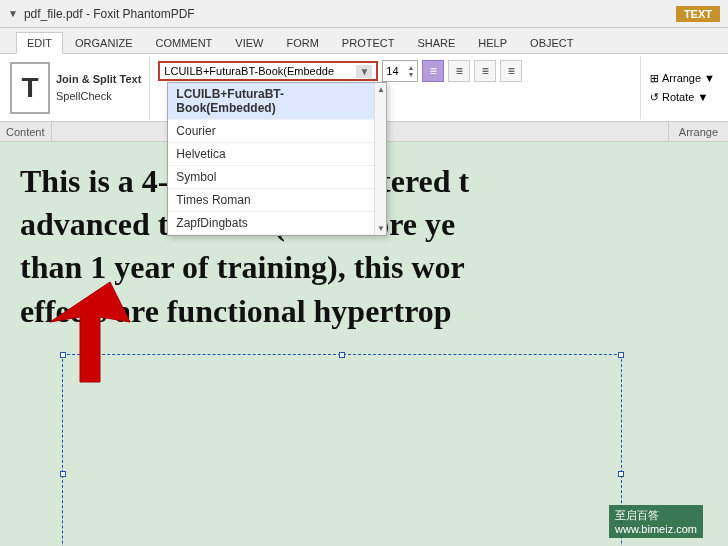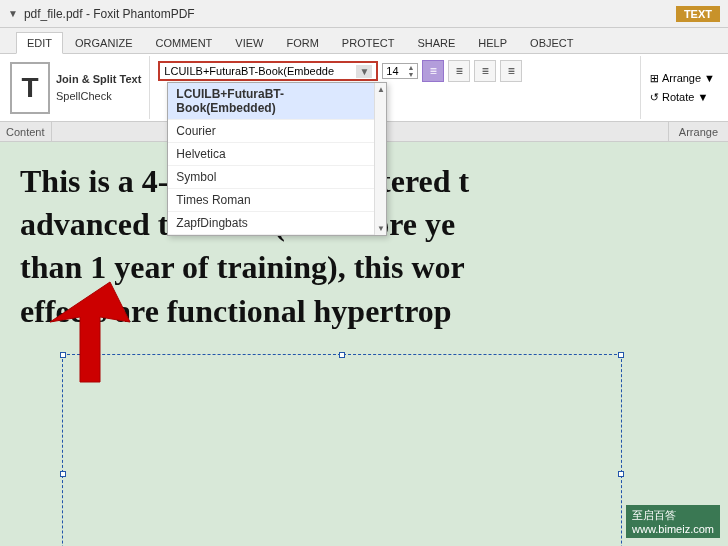--- a/index.html
+++ b/index.html
@@ -156,21 +156,21 @@
     }
     .font-select-box .dropdown-arrow {
       font-size: 10px;
       color: #666;
       background: #e0e0e0;
       padding: 1px 3px;
     }
     .font-size-box {
       border: 1px solid #aaa;
       background: white;
-      height: 16px;
+      height: 22px;
       width: 36px;
       display: flex;
       align-items: center;
       justify-content: space-between;
       padding: 0 3px;
       font-size: 11px;
     }
     .font-size-arrow {
       display: flex;
       flex-direction: column;
@@ -312,21 +312,21 @@
       top: 130px;
       width: 120px;
       height: 120px;
       z-index: 50;
     }
 
     
     .watermark {
       position: absolute;
       bottom: 8px;
-      right: 8px;
+      right: 25px;
       background: rgba(30,100,60,0.85);
       color: white;
       font-size: 11px;
       padding: 3px 6px;
       z-index: 200;
     }
 
     
     .selection-handles {
       position: absolute;

